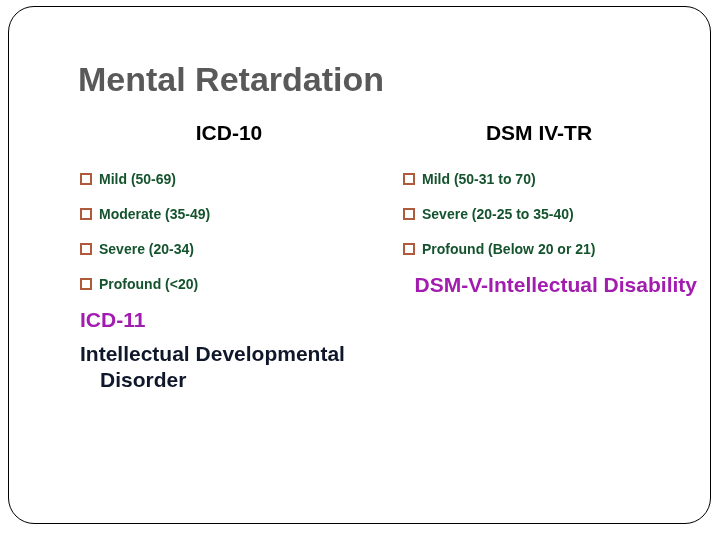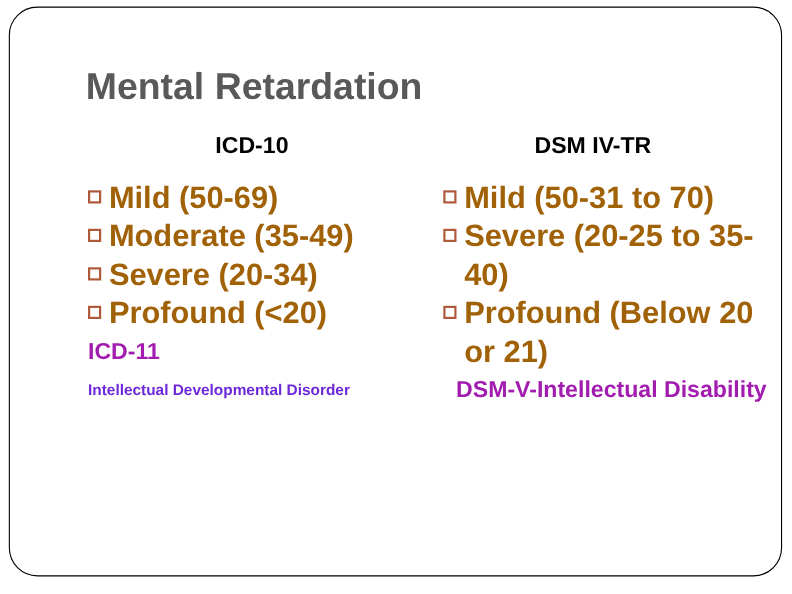--- a/index.html
+++ b/index.html
@@ -64,23 +64,23 @@
     text-align: center;
     margin-bottom: 14px;
   }
   #col-left .col-header  { padding-right: 10px; }
   #col-right .col-header { padding-right: 16px; }
 
   .bullet-row {
     position: relative;
     display: block;
     padding-left: 25px;
-    font-size: 28px;
+    font-size: 14px;
     line-height: 35px;
-    color: #a16207;
+    color: #14532d;
   }
 
   .bullet-row .sq {
     position: absolute;
     left: 6px;
     top: 11px;
     width: 12px;
     height: 12px;
     border: 2px solid #b05a3c;
     box-sizing: border-box;
@@ -97,23 +97,23 @@
   }
 
   .plain-row.hang {
     padding-left: 26px;
     text-indent: -20px;
     text-align: right;
   }
 
   .small-row {
     display: block;
-    font-size: 14px;
+    font-size: 21px;
     line-height: 26px;
-    color: #6d28d9;
+    color: #0f172a;
     padding-left: 26px;
     text-indent: -20px;
     margin-top: 4px;
   }
 
   
   .bullet-row.wrap {
     padding-left: 25px;
   }
   .bullet-row.wrap .txt {

